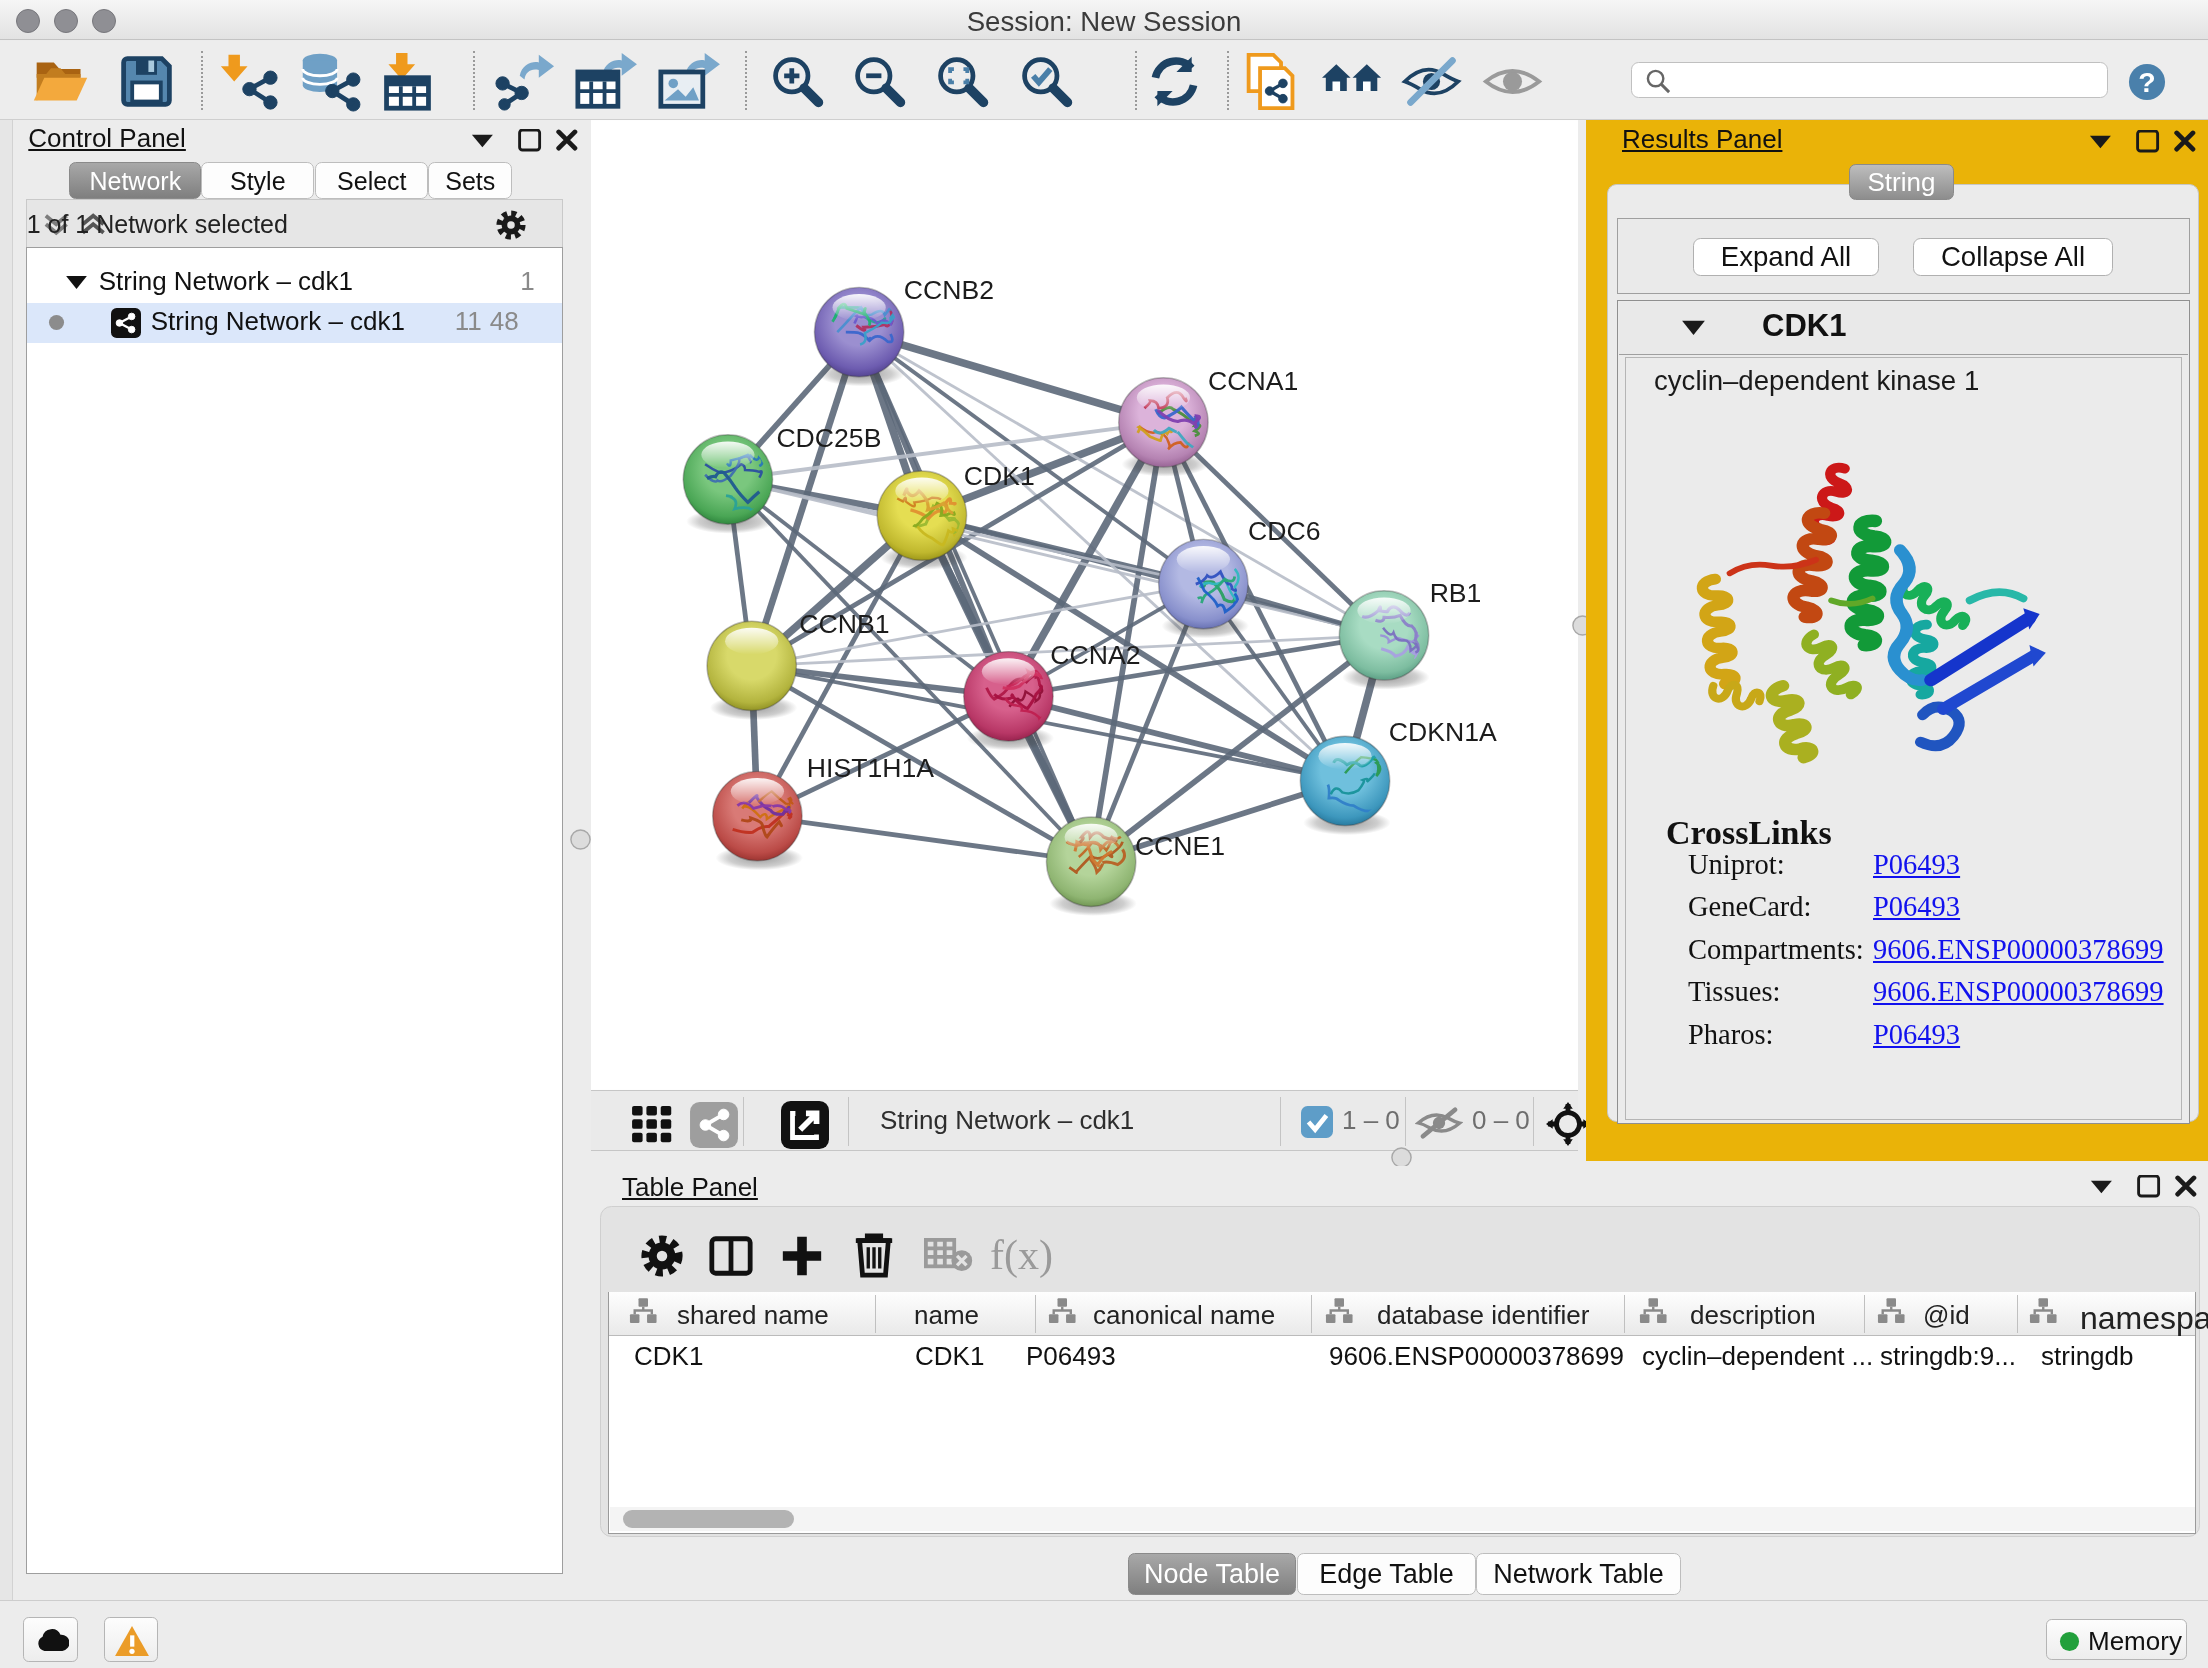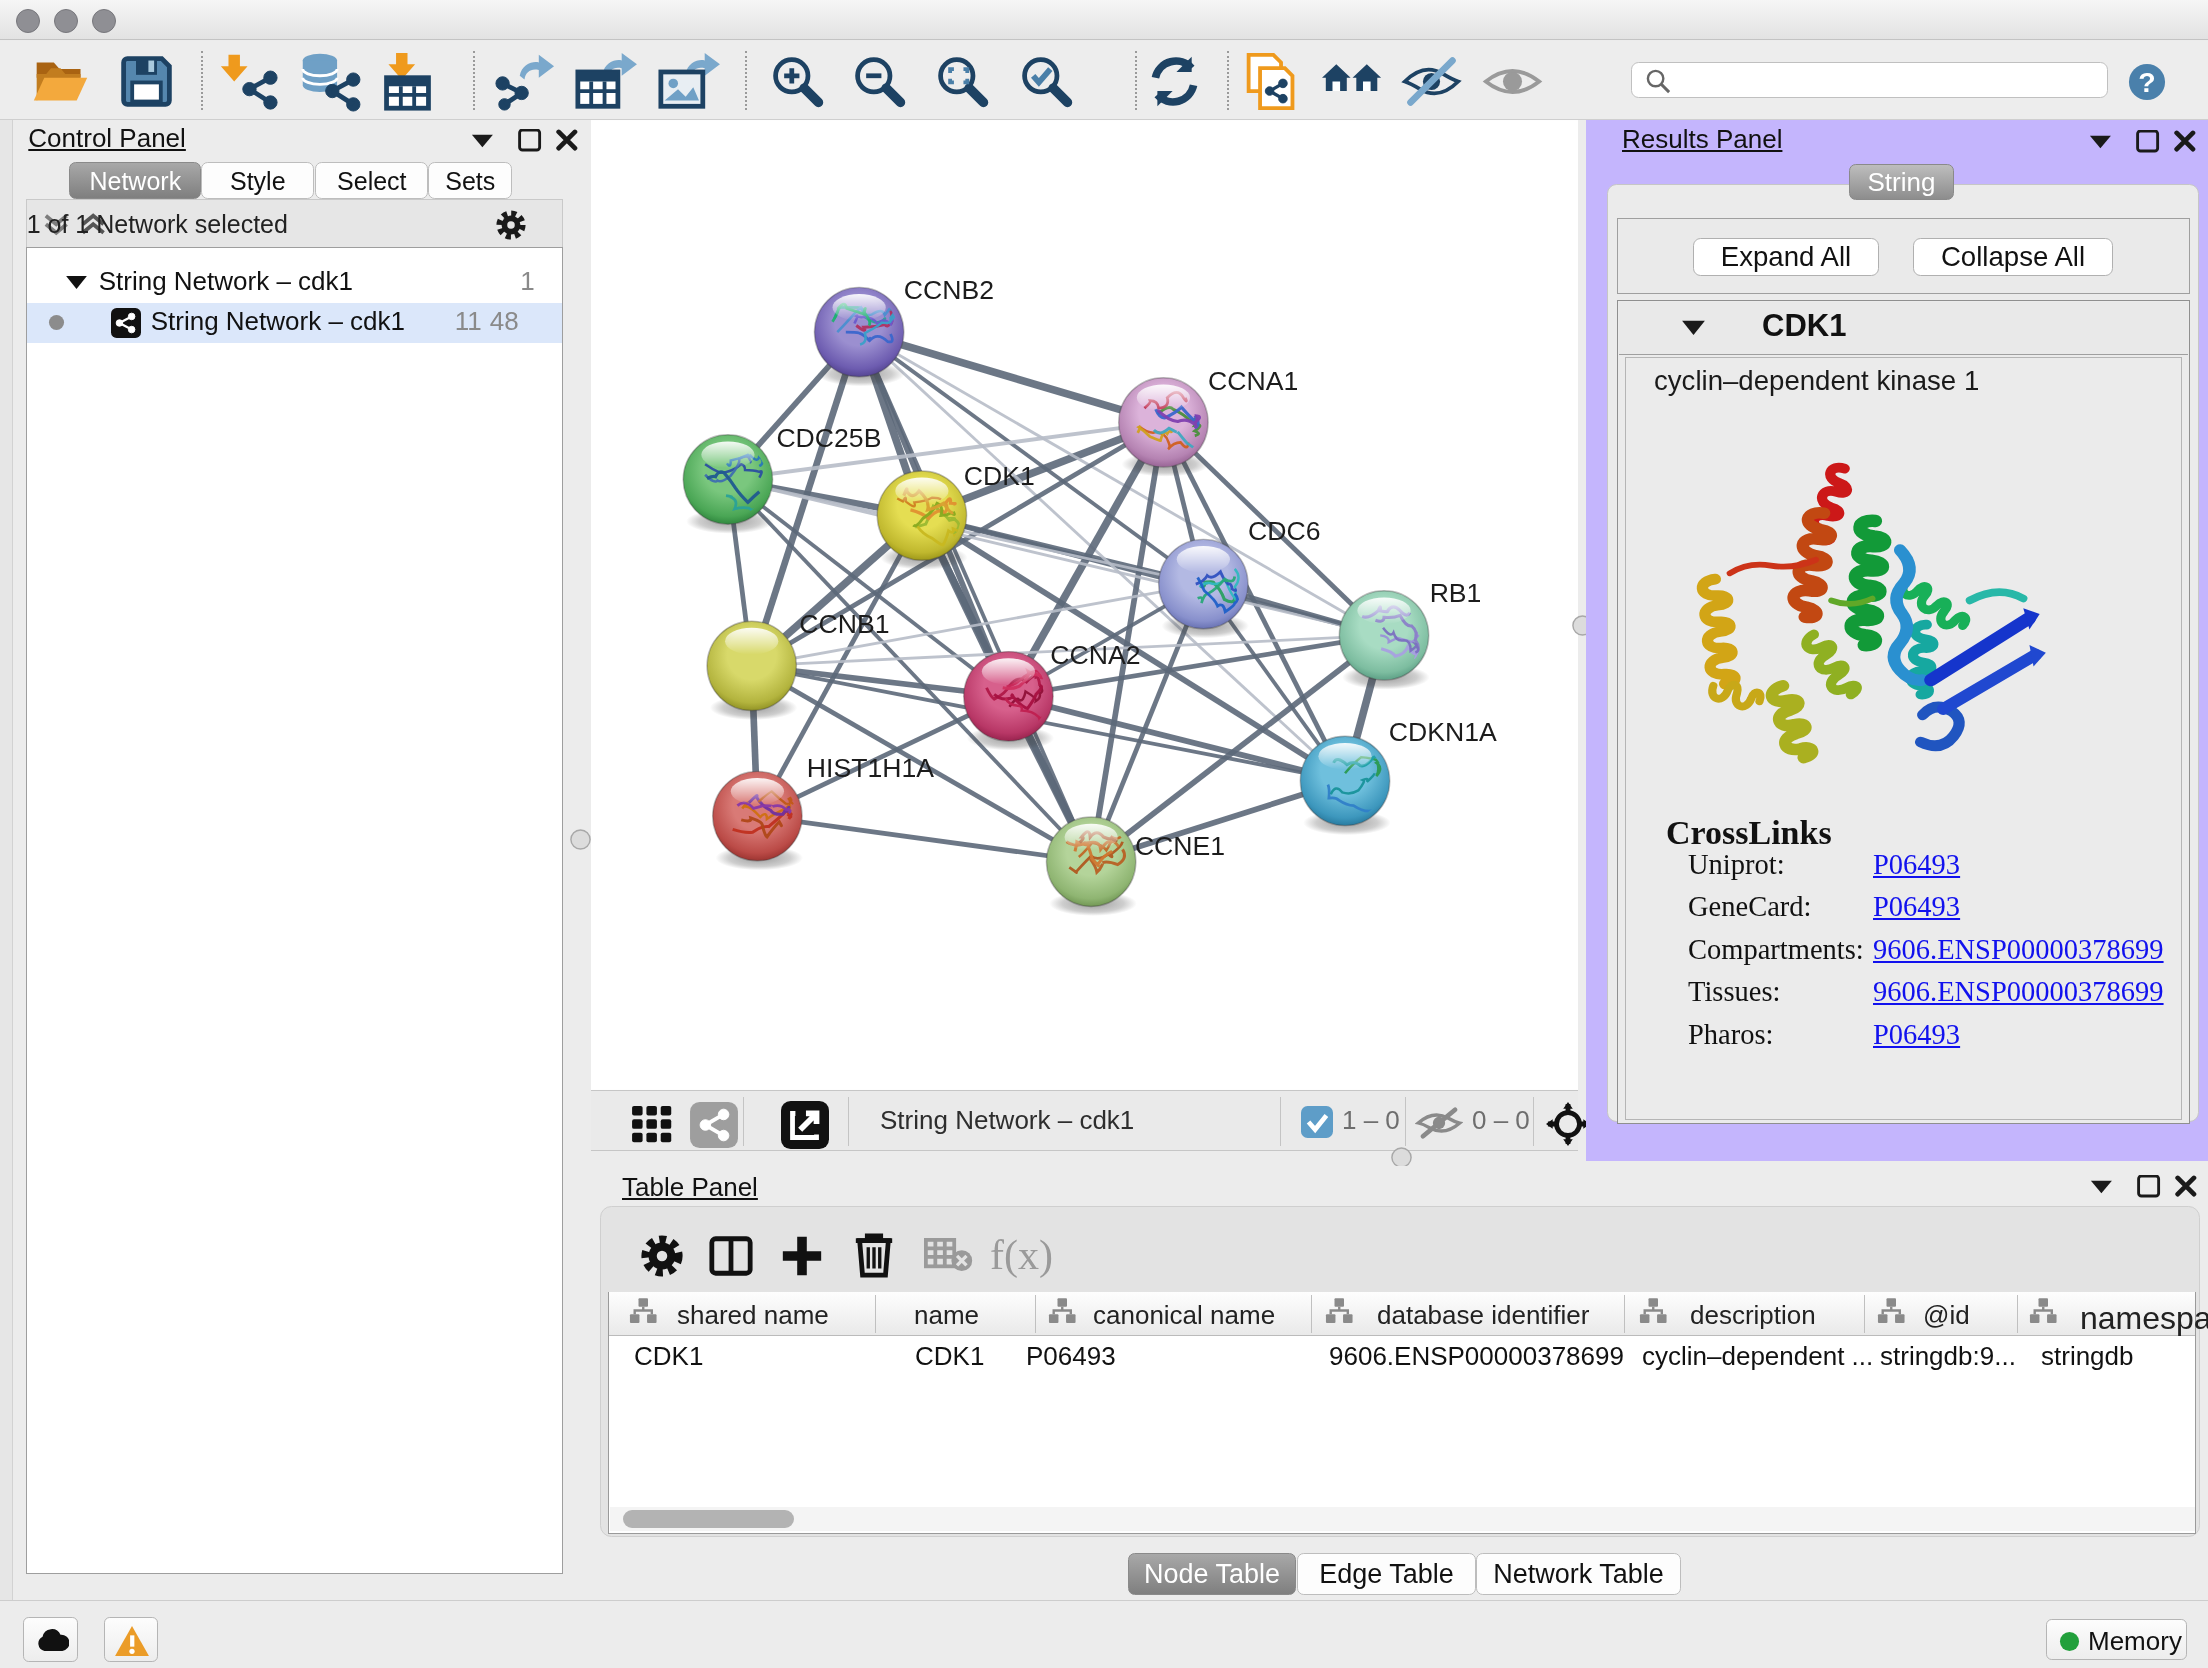--- a/index.html
+++ b/index.html
@@ -18,35 +18,36 @@
 
 #cpanel { left:13.3px; top:120px; width:557px; height:1480px; background:#ececec; }
 .tab { position:absolute; top:0; height:37px; border:1px solid #bdbdbd; background:#fdfdfd; color:#111; font-size:25px; text-align:center; border-radius:6.7px; }
 .tabsel { background:linear-gradient(#a8a8a8,#7f7f7f); color:#fff; border-color:#8a8a8a; }
 #cp-white { position:absolute; left:12.4px; top:127px; width:537px; height:1327px; background:#fff; border:1px solid #9e9e9e; }
 #cp-toolrow { position:absolute; left:12.4px; top:79px; width:537px; height:49px; background:#e6e6e6; border:1px solid #c9c9c9; border-bottom:none; }
 .selrow { background:#dbe7fa; }
 #nettool { left:591px; top:1090px; width:987px; height:61px; background:#eaeaea; border-top:1px solid #c6c6c6; border-bottom:1px solid #c6c6c6; }
 .ntsep { position:absolute; top:5.7px; height:49px; width:1px; background:#c4c4c4; }
 
-#rpanel { left:1586px; top:120px; width:622px; height:1041px; background:#c4b5fd; }
+#rpanel { left:1586px; top:120px; width:622px; height:1041px; background:#eab308; }
 
 #tpanel { left:591px; top:1166px; width:1618px; height:434px; background:#ececec; }
 
 #statusbar { left:0; top:1600px; width:2208px; height:68px; background:#ececec; border-top:1px solid #cdcdcd; }
 .sbtn { position:absolute; background:linear-gradient(#fdfdfd,#ededed); border:1px solid #b5b5b5; border-radius:5.7px;text-align:center; }
 a.lnk { color:#1111ee; }
 .serif { font-family:"Liberation Serif", serif; }
 </style>
 </head>
 <body>
 <div id="titlebar" class="abs">
  <div class="tl" style="left:16px"></div>
  <div class="tl" style="left:54px"></div>
  <div class="tl" style="left:92px"></div>
+ <div id="title">Session: New Session</div>
 </div>
 <div id="toolbar" class="abs">
 <svg class="ticon" style="left:30px" width="61" height="61" viewBox="0 0 64 64">
  <path d="M7 12 h18 l6 7 h22 v9 H7z" fill="#a96312"></path>
  <path d="M7 52 L7 24 h10 l5-6 h10 l5 6 h16 v4z" fill="#c27d1f"></path>
  <path d="M4 52 L15 28 H60 L49 52z" fill="#f3a93d"></path>
 </svg>
 <svg class="ticon" style="left:116px" width="61" height="61" viewBox="0 0 64 64">
  <path d="M8 12 a4 4 0 0 1 4-4 H48 L56 16 V52 a4 4 0 0 1 -4 4 H12 a4 4 0 0 1 -4-4z" fill="#5587ae" stroke="#1d4263" stroke-width="5"></path>
  <rect x="21" y="8" width="22" height="17" fill="#1d4263"></rect>

